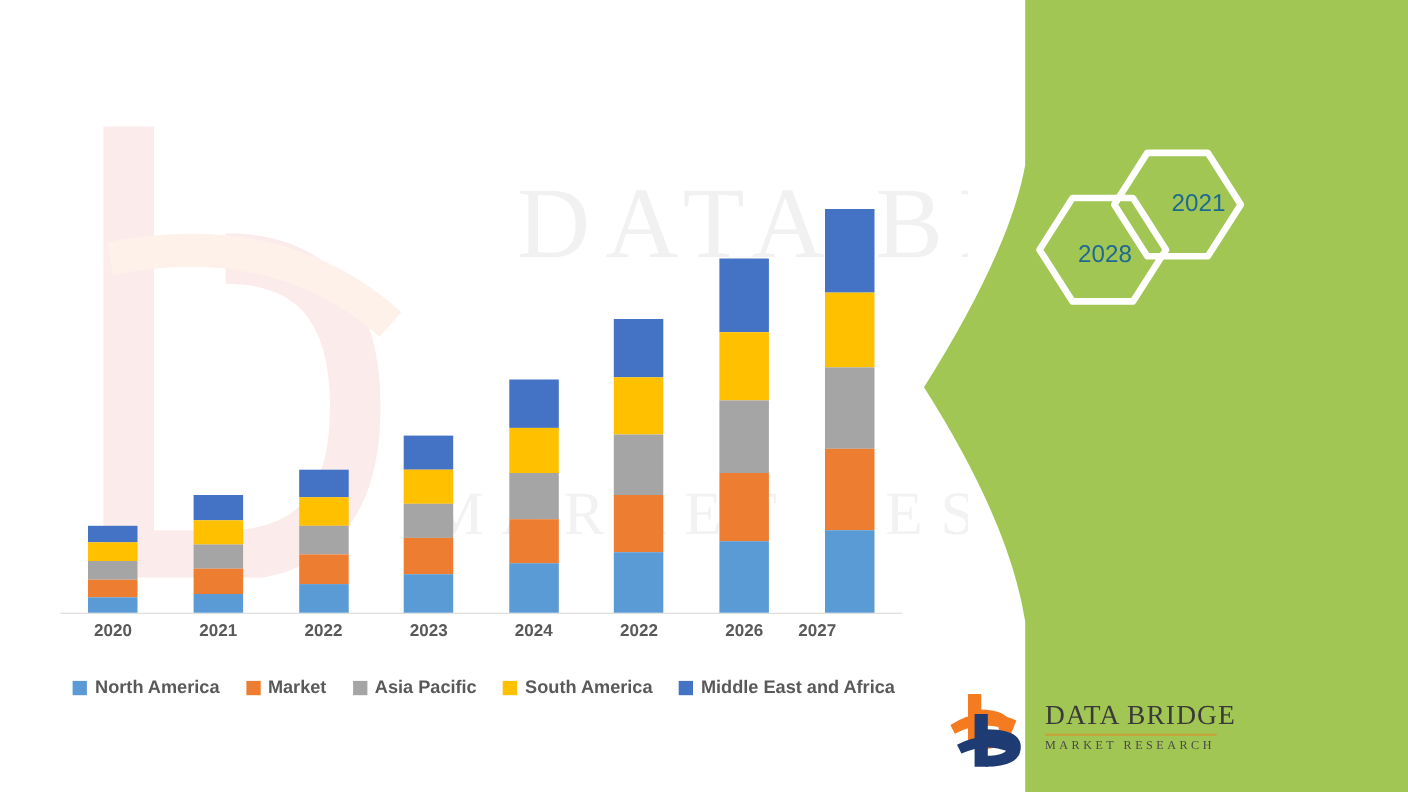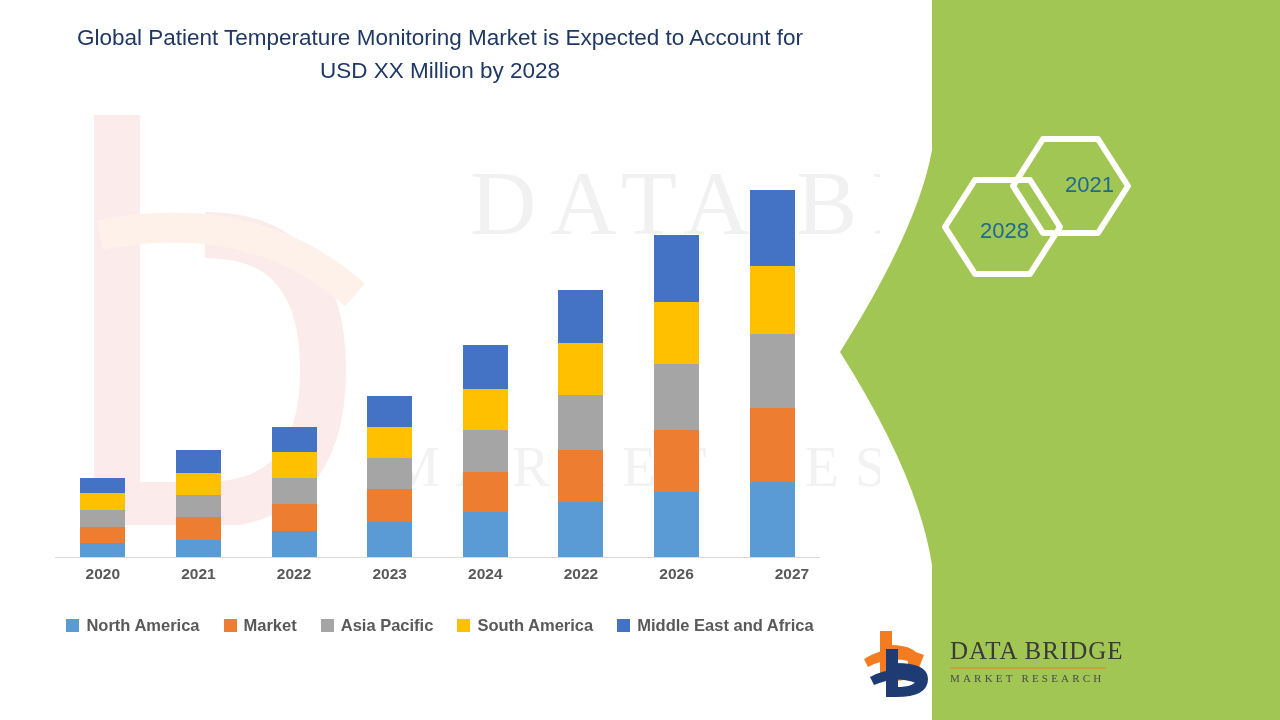--- a/index.html
+++ b/index.html
@@ -254,21 +254,20 @@
   <div class="watermark">
     <svg class="wm-logo" viewBox="0 0 320 440">
       <path d="M62 30 L62 400 Q62 420 82 420 L150 420" fill="none" stroke="#fbeceb" stroke-width="46"></path>
       <path d="M150 150 Q268 150 268 285 Q268 420 150 420" fill="none" stroke="#fbeceb" stroke-width="46"></path>
       <path d="M45 150 Q200 120 300 210" fill="none" stroke="#fdf1e9" stroke-width="30"></path>
     </svg>
     <div class="wm-text wm-data">DATA BRIDGE</div>
     <div class="wm-text wm-market">MARKET RESEARCH</div>
   </div>
 
-  <div class="chart-title">Global Patient Temperature Monitoring Market is Expected to Account for USD XX Million by 2028</div>
 
   <div class="plot" id="plot">
     <div class="axis-line"></div>
   <div class="bar" style="left: 25.3125px;">
         <div class="seg" title="Middle East and Africa 2020" style="height: 15px; background: rgb(68, 114, 196);"></div>
         <div class="seg" title="South America 2020" style="height: 17px; background: rgb(255, 192, 0);"></div>
         <div class="seg" title="Asia Pacific 2020" style="height: 17px; background: rgb(165, 165, 165);"></div>
         <div class="seg" title="Europe 2020" style="height: 16px; background: rgb(237, 125, 49);"></div>
         <div class="seg" title="North America 2020" style="height: 14px; background: rgb(91, 155, 213);"></div>
       </div>
@@ -324,21 +323,21 @@
     </div>
 
   <div class="cat-labels" id="cat-labels">
       <div class="cat-label" style="left: 2.8125px;">2020</div>
       <div class="cat-label" style="left: 98.4375px;">2021</div>
       <div class="cat-label" style="left: 194.062px;">2022</div>
       <div class="cat-label" style="left: 289.688px;">2023</div>
       <div class="cat-label" style="left: 385.312px;">2024</div>
       <div class="cat-label" style="left: 480.938px;">2022</div>
       <div class="cat-label" style="left: 576.562px;">2026</div>
-      <div class="cat-label" style="left: 692px;">2027</div>
+      <div class="cat-label" style="left: 643px;">2027</div>
     </div>
 
   <div class="legend" id="legend">
       <div class="legend-item">
         <span class="legend-swatch" style="background: rgb(91, 155, 213);"></span>
         <span class="legend-label">North America</span>
       </div>
       <div class="legend-item">
         <span class="legend-swatch" style="background: rgb(237, 125, 49);"></span>
         <span class="legend-label">Market</span>

